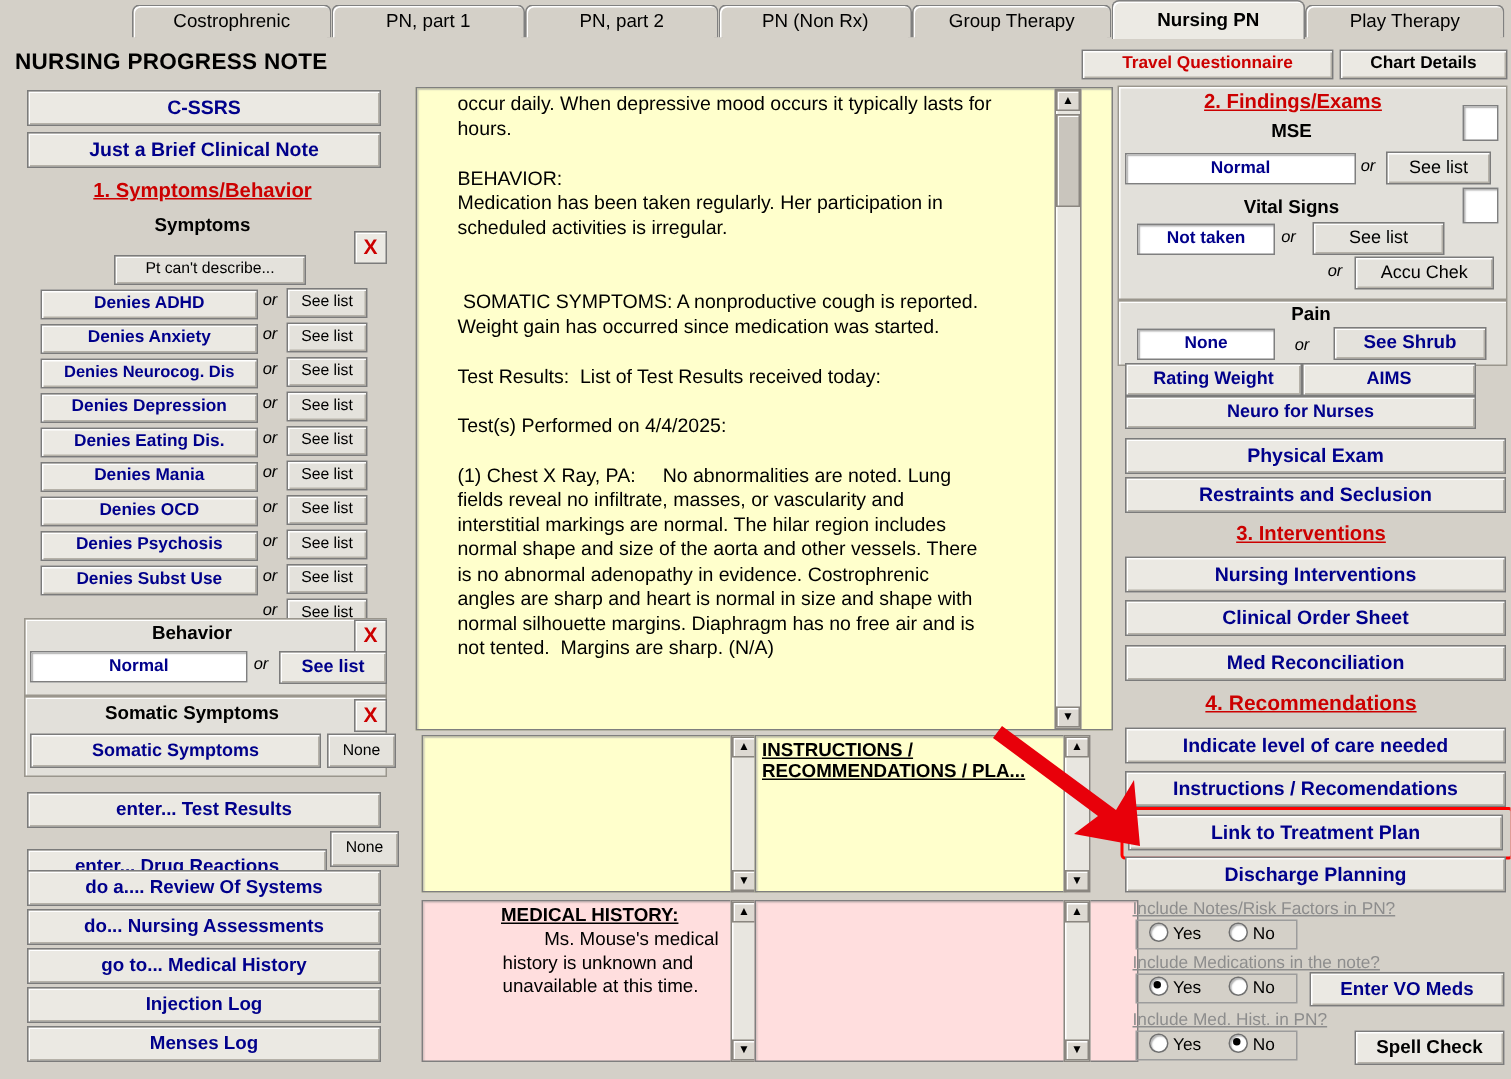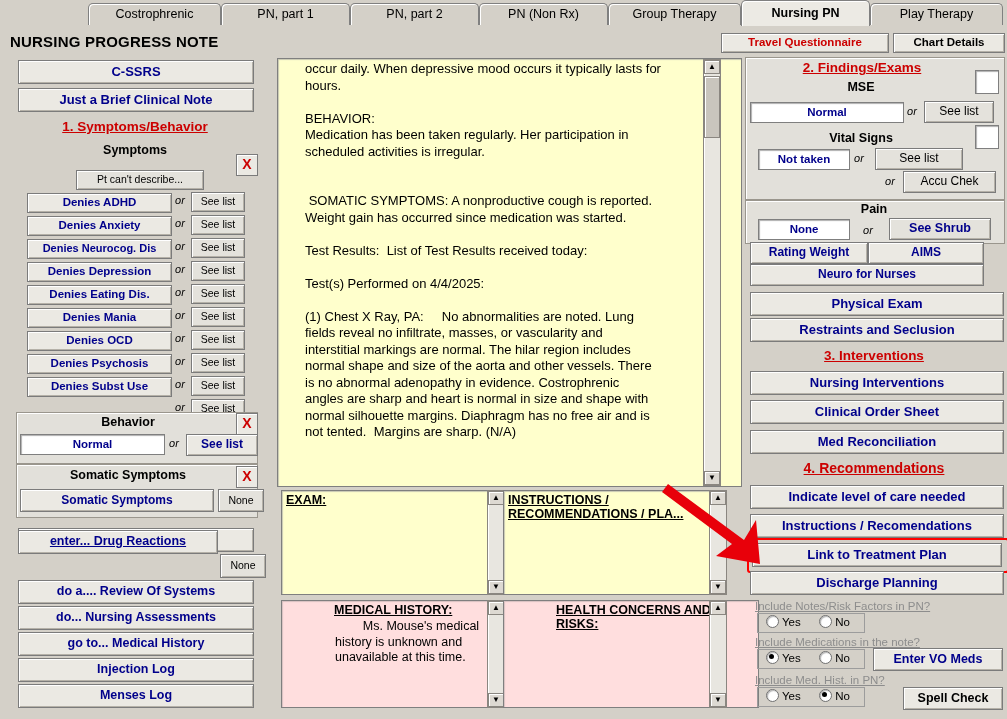--- a/index.html
+++ b/index.html
@@ -294,21 +294,21 @@
 <div class="or" style="position:absolute;left:166px;top:437px;width:16px;">or</div>
 <div class="btn" style="position:absolute;left:186px;top:434px;width:70px;height:20px;line-height:19px;font-size:12px;">See list</div>
 
 <div class="panel" style="left:16px;top:464px;width:240px;height:52px;"></div>
 <div class="lbl" style="position:absolute;left:18px;top:468px;width:220px;">Somatic Symptoms</div>
 <div class="xbtn" style="position:absolute;left:236px;top:466px;width:20px;height:20px;line-height:18px;">X</div>
 <div class="btn" style="position:absolute;left:20px;top:489px;width:192px;height:21px;line-height:20px;">Somatic Symptoms</div>
 <div class="btn small" style="position:absolute;left:218px;top:489px;width:44px;height:21px;line-height:20px;">None</div>
 
 <div class="btn" style="position:absolute;left:18px;top:528px;width:234px;height:22px;line-height:21px;font-size:12.5px;">enter... Test Results</div>
-<div class="btn" style="position:absolute;left:18px;top:530px;width:198px;height:22px;line-height:21px;font-size:12.5px;text-decoration:underline;">enter... Drug Reactions</div>
+<div class="btn" style="position:absolute;left:18px;top:566px;width:198px;height:22px;line-height:21px;font-size:12.5px;">enter... Drug Reactions</div>
 <div class="btn small" style="position:absolute;left:220px;top:554px;width:44px;height:22px;line-height:21px;">None</div>
 <div class="btn" style="position:absolute;left:18px;top:580px;width:234px;height:22px;line-height:21px;font-size:12.5px;">do a.... Review Of Systems</div>
 <div class="btn" style="position:absolute;left:18px;top:606px;width:234px;height:22px;line-height:21px;font-size:12.5px;">do... Nursing Assessments</div>
 <div class="btn" style="position:absolute;left:18px;top:632px;width:234px;height:22px;line-height:21px;font-size:12.5px;">go to... Medical History</div>
 <div class="btn" style="position:absolute;left:18px;top:658px;width:234px;height:22px;line-height:21px;font-size:12.5px;">Injection Log</div>
 <div class="btn" style="position:absolute;left:18px;top:684px;width:234px;height:22px;line-height:21px;font-size:12.5px;">Menses Log</div>
 
 <div class="notebox" style="left:277px;top:58px;width:441px;height:427px;padding-left:22px;">
   <div class="txt" style="width:420px;">occur daily. When depressive mood occurs it typically lasts for
 hours.
@@ -334,21 +334,20 @@
 normal silhouette margins. Diaphragm has no free air and is
 not tented.  Margins are sharp. (N/A)</div>
 </div>
 <div class="vscroll" style="left:703px;top:59px;height:425px;">
   <div class="arrow up">▲</div>
   <div class="thumb" style="top:16px;height:62px;"></div>
   <div class="arrow down">▼</div>
 </div>
 
 <div class="notebox" style="left:281px;top:490px;width:206px;height:103px;">
-  <span class="boxtitle">EXAM:</span>
   <div class="boxbody"></div>
 </div>
 <div class="vscroll" style="left:487px;top:490px;height:103px;">
   <div class="arrow up">▲</div>
   <div class="arrow down">▼</div>
 </div>
 
 <div class="notebox" style="left:503px;top:490px;width:206px;height:103px;">
   <span class="boxtitle">INSTRUCTIONS /
 RECOMMENDATIONS / PLA...</span>
@@ -364,22 +363,20 @@
   <div class="boxbody">        Ms. Mouse's medical
 history is unknown and
 unavailable at this time.</div>
 </div>
 <div class="vscroll" style="left:487px;top:600px;height:106px;">
   <div class="arrow up">▲</div>
   <div class="arrow down">▼</div>
 </div>
 
 <div class="pinkbox" style="left:503px;top:600px;width:206px;height:106px;">
-  <span class="boxtitle">HEALTH CONCERNS AND
-RISKS:</span>
   <div class="boxbody"></div>
 </div>
 <div class="vscroll" style="left:709px;top:600px;height:106px;">
   <div class="arrow up">▲</div>
   <div class="arrow down">▼</div>
 </div>
 
 <div class="panel" style="left:745px;top:57px;width:258px;height:141px;"></div>
 <div class="sect-hd" style="position:absolute;left:748px;top:60px;width:228px;">2. Findings/Exams</div>
 <div class="field" style="position:absolute;left:975px;top:70px;width:22px;height:22px;"></div>

